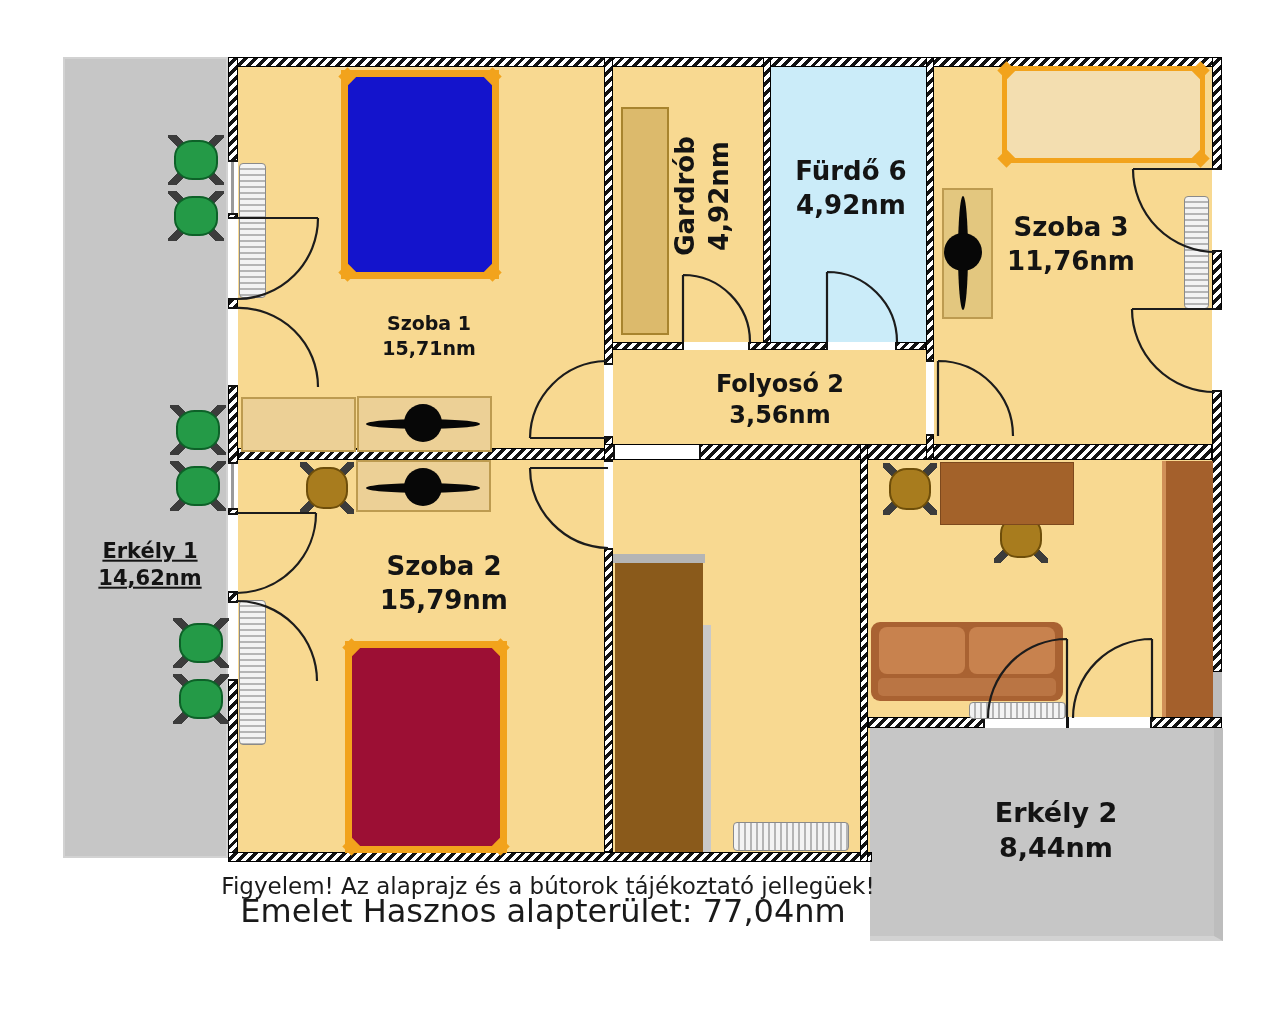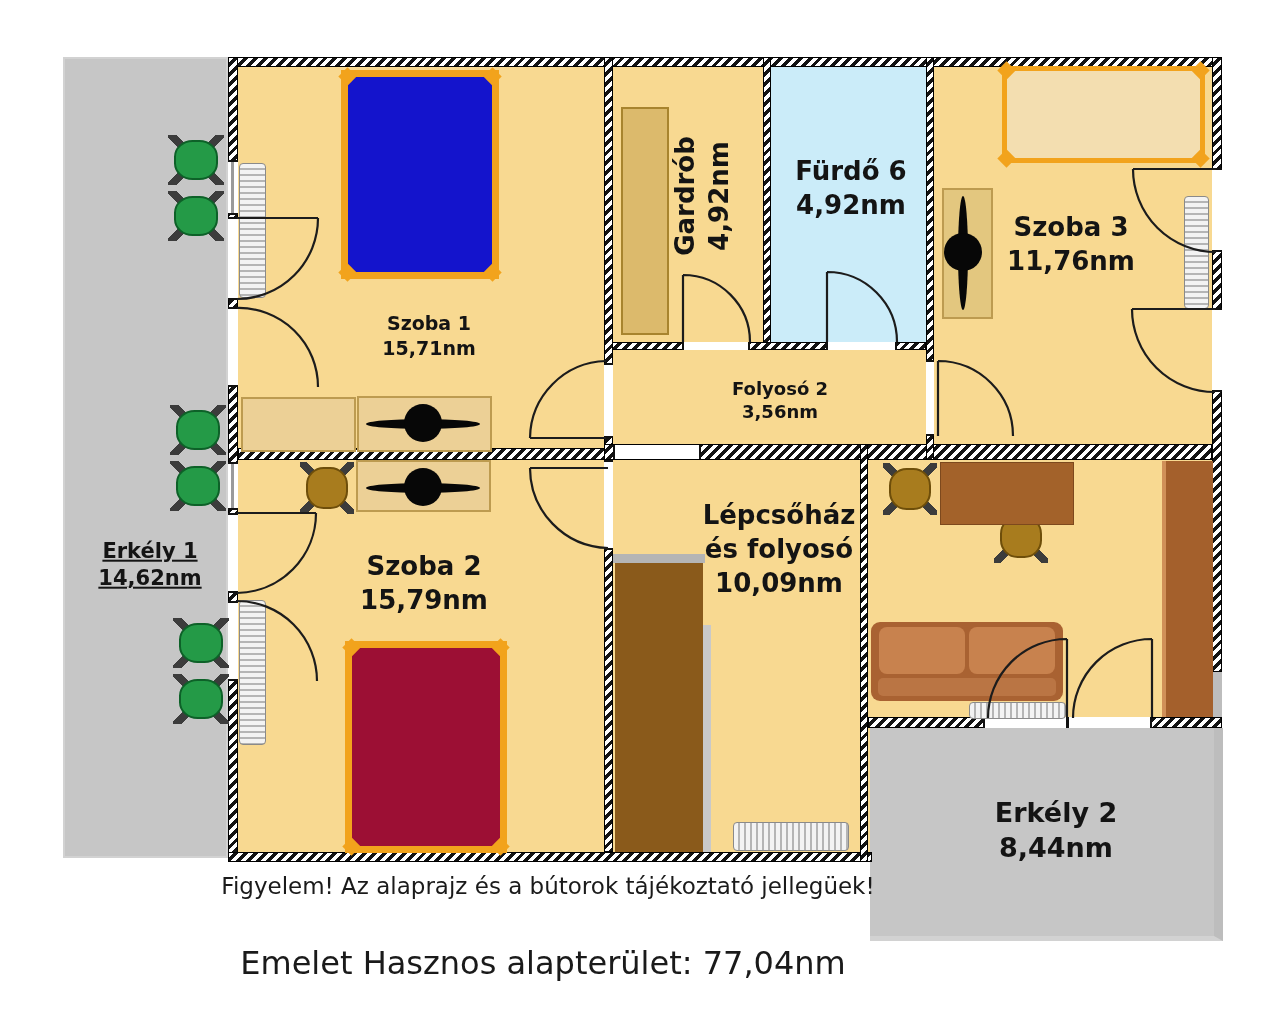--- a/index.html
+++ b/index.html
@@ -185,50 +185,45 @@
       <path d="M 1067 639 L 1067 717 M 1067 639 A 79 79 0 0 0 988 718"></path>
       <path d="M 1152 639 L 1152 717 M 1152 639 A 79 79 0 0 0 1073 718"></path>
     </g>
   </svg>
 
 
   <div class="label" style="left:421px;top:336px;font-size:19px;margin-left:8px;">
     <div>Szoba 1</div>
     <div>15,71nm</div>
   </div>
-  <div class="label" style="left:424px;top:584px;font-size:26px;">
+  <div class="label" style="left:444px;top:584px;font-size:26px;">
     <div>Szoba 2</div>
     <div>15,79nm</div>
   </div>
   <div class="label" style="left:1071px;top:245px;font-size:26px;">
     <div>Szoba 3</div>
     <div>11,76nm</div>
   </div>
   <div class="label rot" style="left:703px;top:196px;font-size:26px;">
     <div>Gardrób</div>
     <div>4,92nm</div>
   </div>
   <div class="label" style="left:851px;top:189px;font-size:26px;">
     <div>Fürdő 6</div>
     <div>4,92nm</div>
   </div>
-  <div class="label" style="left:780px;top:400px;font-size:18px;">
+  <div class="label" style="left:780px;top:400px;font-size:24px;">
     <div>Folyosó 2</div>
     <div>3,56nm</div>
-  </div>
-  <div class="label" style="left:779px;top:550px;font-size:26px;">
-    <div>Lépcsőház</div>
-    <div>és folyosó</div>
-    <div>10,09nm</div>
   </div>
   <div class="label" style="left:150px;top:565px;font-size:21px;text-decoration:underline;">
     <div>Erkély 1</div>
     <div>14,62nm</div>
   </div>
   <div class="label" style="left:1056px;top:830px;font-size:27px;">
     <div>Erkély 2</div>
     <div>8,44nm</div>
   </div>
 
   <div class="note" style="left:548px;top:873px;font-size:23px;">Figyelem! Az alaprajz és a bútorok tájékoztató jellegüek!</div>
-  <div class="note" style="left:543px;top:944px;font-size:32px;">Emelet Hasznos alapterület: 77,04nm</div>
+  <div class="note" style="left:543px;top:892px;font-size:32px;">Emelet Hasznos alapterület: 77,04nm</div>
 
 </div>
 
 </body></html>

